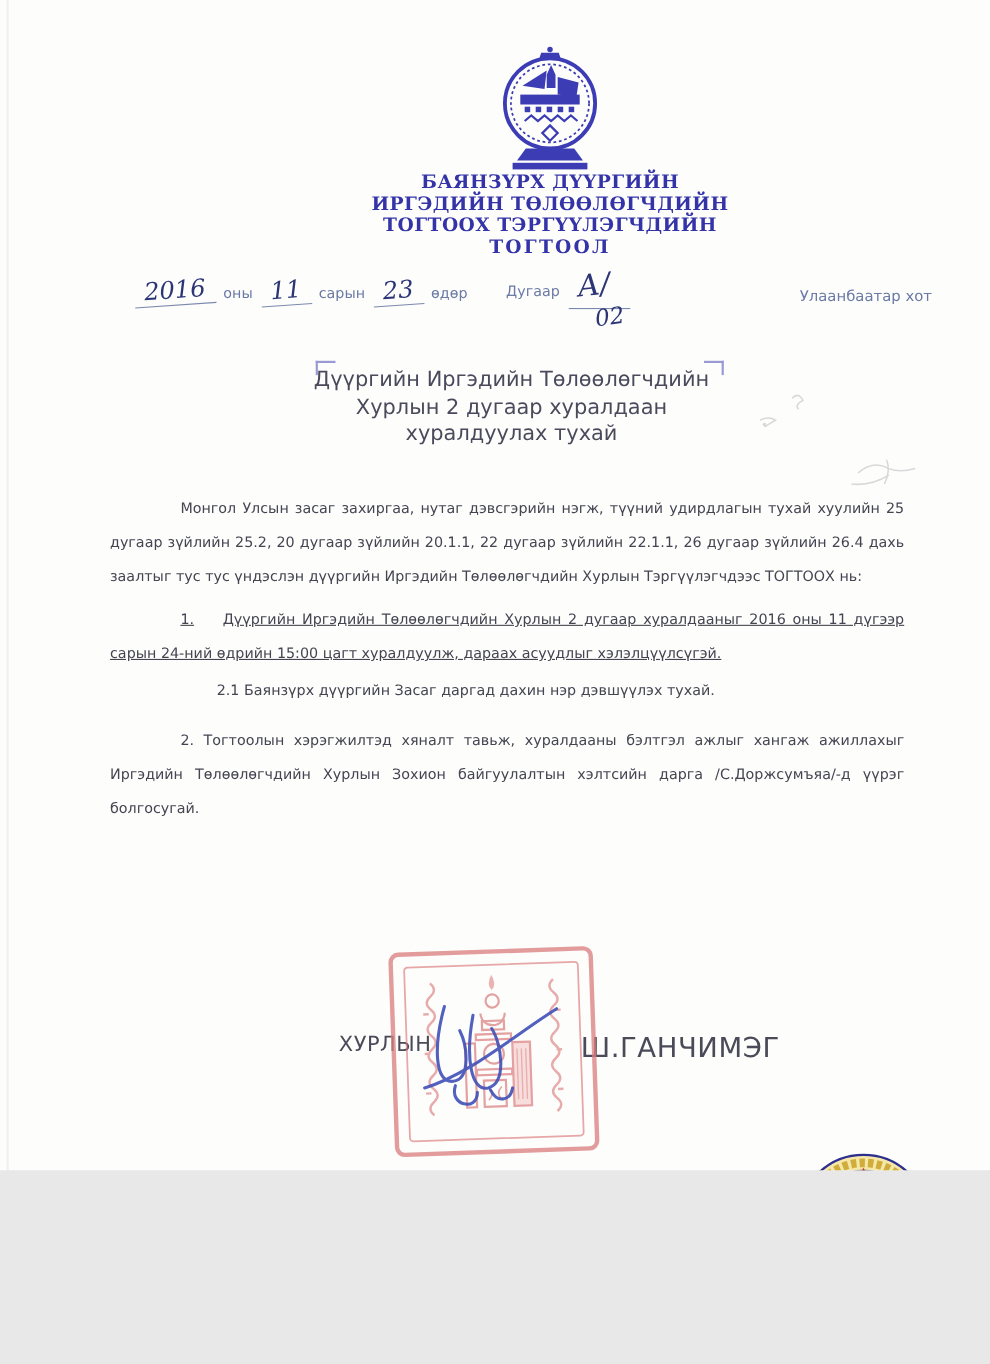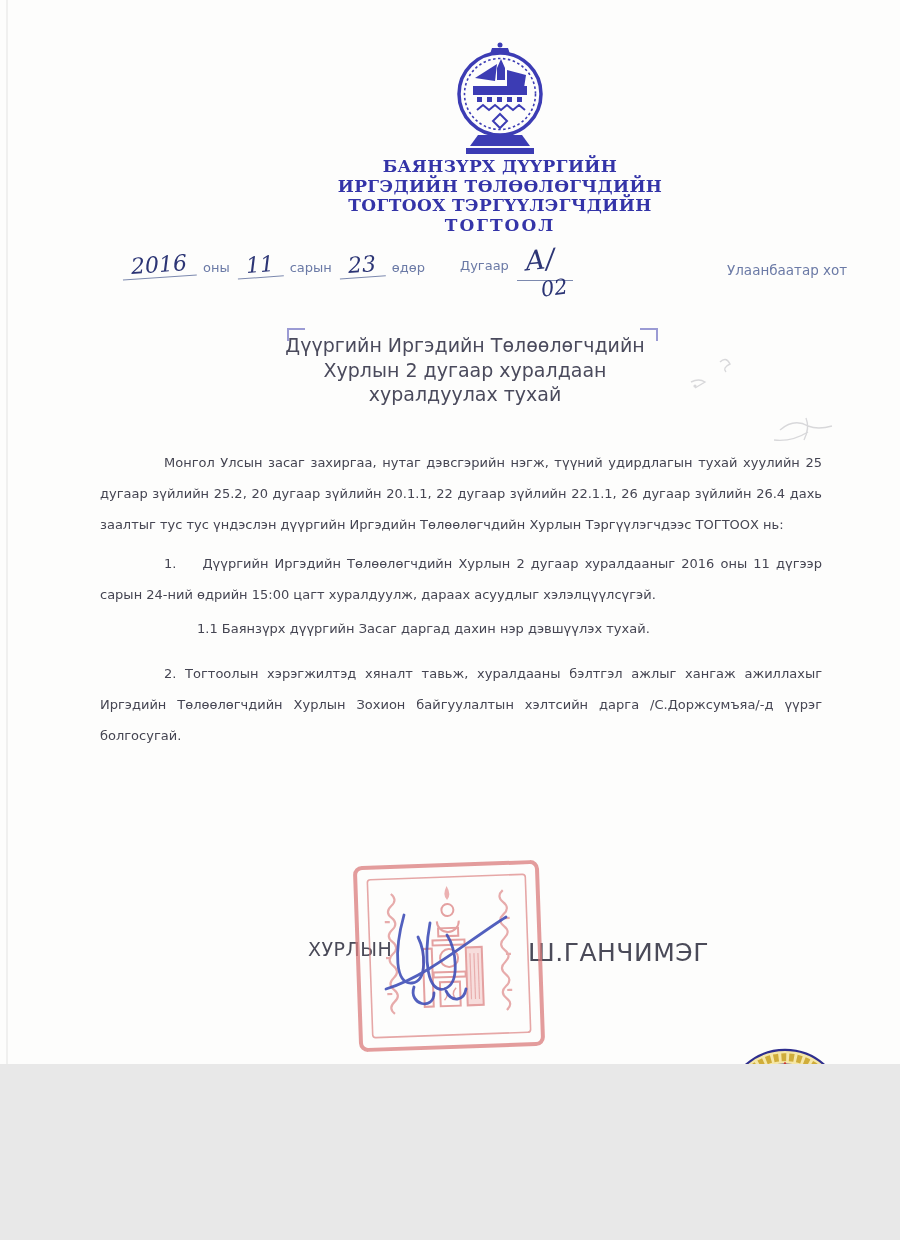--- a/index.html
+++ b/index.html
@@ -36,21 +36,21 @@
   .bracket.r{left:640px;top:328px;border-right:2px solid #9b9bd4;}
   .subject{
     position:absolute;left:265px;top:333px;width:400px;text-align:center;
     font-size:19px;line-height:24.5px;color:#4a4a5c;
   }
   .smudge{position:absolute;opacity:.28;}
   
   .body-text{position:absolute;left:100px;top:447px;width:722px;
     font-size:13px;line-height:31px;text-align:justify;color:#454552;}
   .body-text p{margin:0;text-indent:64px;}
-  .body-text .item1{margin-top:8px;}
+  .body-text .item1{margin-top:8px;text-decoration:underline;}
   .body-text .item11{margin-top:3px;text-indent:97px;}
   .body-text .para2{margin-top:14px;}
   .numgap{display:inline-block;width:26px;}
   
   .sig-role{position:absolute;left:308px;top:938px;font-size:19px;letter-spacing:.5px;color:#4a4a58;}
   .sig-name{position:absolute;left:528px;top:938px;font-size:25px;letter-spacing:.5px;color:#4a4a58;}
   .stamp{position:absolute;left:353px;top:860px;width:192px;height:192px;
     transform:rotate(-2deg);opacity:.85;}
   .autograph{position:absolute;left:368px;top:893px;width:150px;height:122px;}
   
@@ -142,21 +142,21 @@
   </svg>
   <svg class="smudge" style="left:760px;top:400px" width="110" height="60" viewBox="0 0 110 60">
     <g stroke="#7a7a85" fill="none" stroke-width="1.4">
       <path d="M20 30 q14 -12 28 -4 q10 4 24 0 M14 40 q18 2 34 -8 M46 18 q4 10 -2 22"></path>
     </g>
   </svg>
 
   <div class="body-text">
     <p>Монгол Улсын засаг захиргаа, нутаг дэвсгэрийн нэгж, түүний удирдлагын тухай хуулийн 25 дугаар зүйлийн 25.2, 20 дугаар зүйлийн 20.1.1, 22 дугаар зүйлийн 22.1.1, 26 дугаар зүйлийн 26.4 дахь заалтыг тус тус үндэслэн дүүргийн Иргэдийн Төлөөлөгчдийн Хурлын Тэргүүлэгчдээс ТОГТООХ нь:</p>
     <p class="item1"><span>1.</span><span class="numgap"></span><span>Дүүргийн Иргэдийн Төлөөлөгчдийн Хурлын 2 дугаар хуралдааныг 2016 оны 11 дүгээр сарын 24-ний өдрийн 15:00 цагт хуралдуулж, дараах асуудлыг хэлэлцүүлсүгэй.</span></p>
-    <p class="item11">1.1 Баянзүрх дүүргийн Засаг даргад дахин нэр дэвшүүлэх тухай.</p>
+    <p class="item11">2.1 Баянзүрх дүүргийн Засаг даргад дахин нэр дэвшүүлэх тухай.</p>
     <p class="para2">2. Тогтоолын хэрэгжилтэд хяналт тавьж, хуралдааны бэлтгэл ажлыг хангаж ажиллахыг Иргэдийн Төлөөлөгчдийн Хурлын Зохион байгуулалтын хэлтсийн дарга /С.Доржсумъяа/-д үүрэг болгосугай.</p>
   </div>
 
   <span class="sig-role">ХУРЛЫН</span>
   <span class="sig-name">Ш.ГАНЧИМЭГ</span>
 
   <div class="stamp">
     <svg width="192" height="192" viewBox="0 0 192 192">
       <g stroke="#db7e7e" fill="none">
         <rect x="5" y="5" width="182" height="182" rx="7" stroke-width="4" opacity=".9"></rect>

